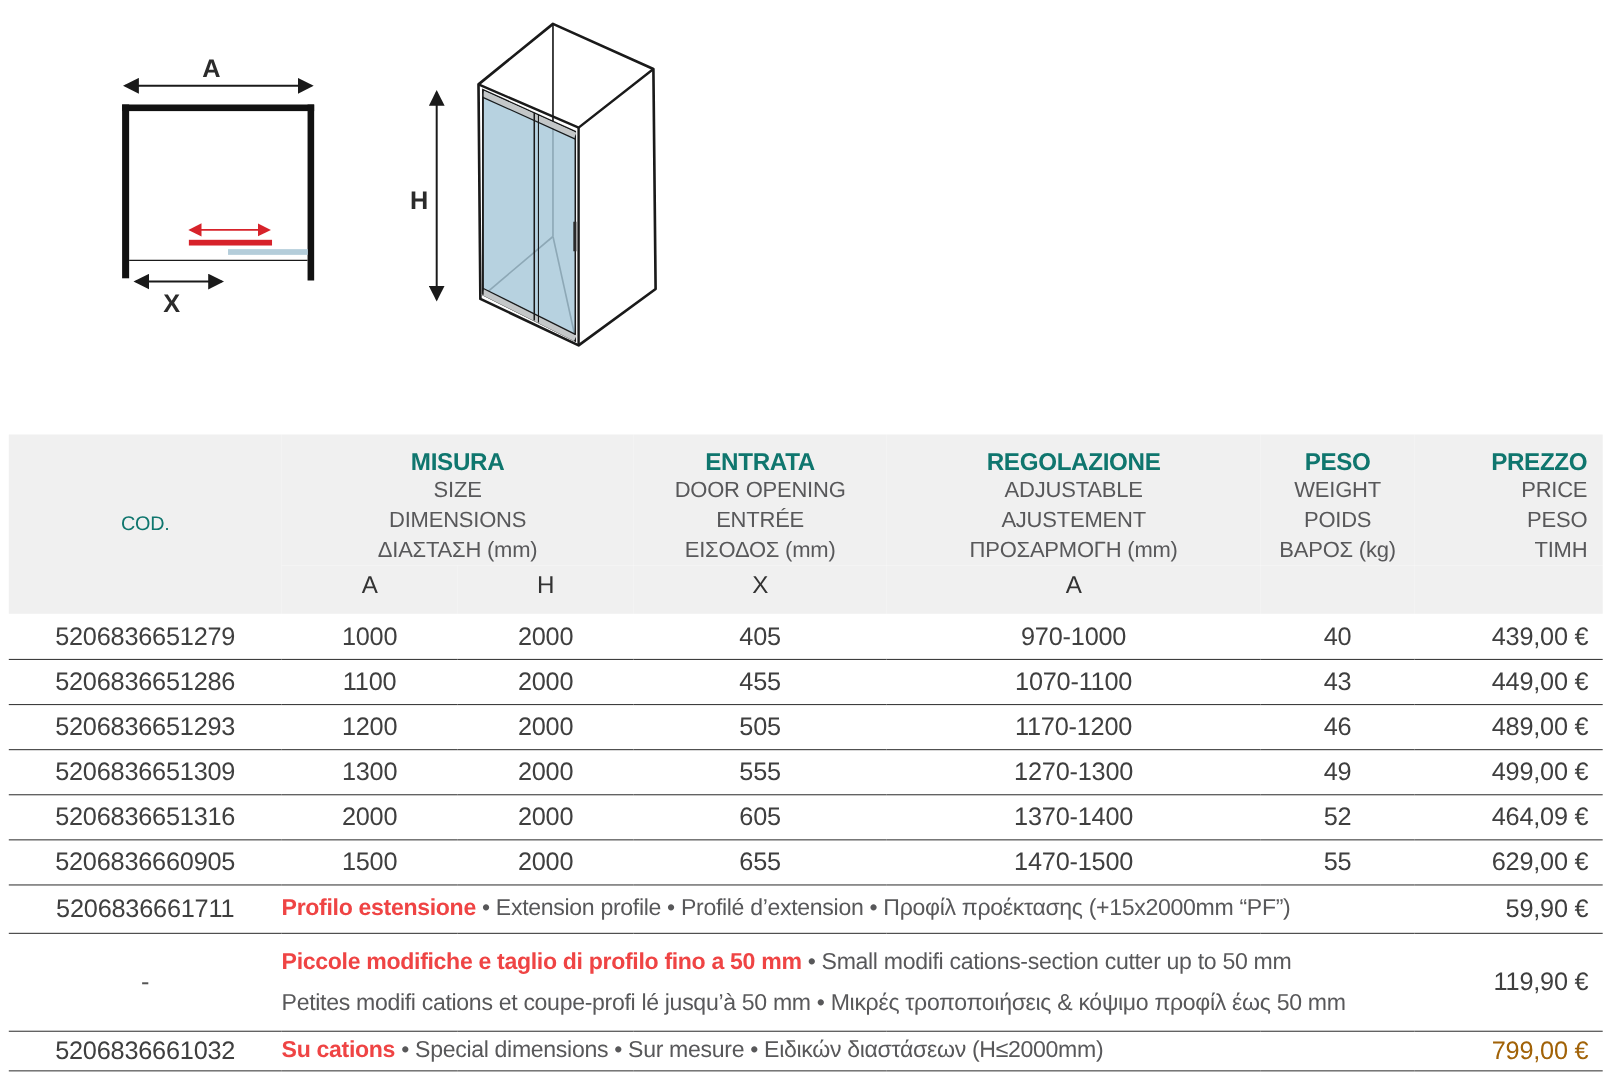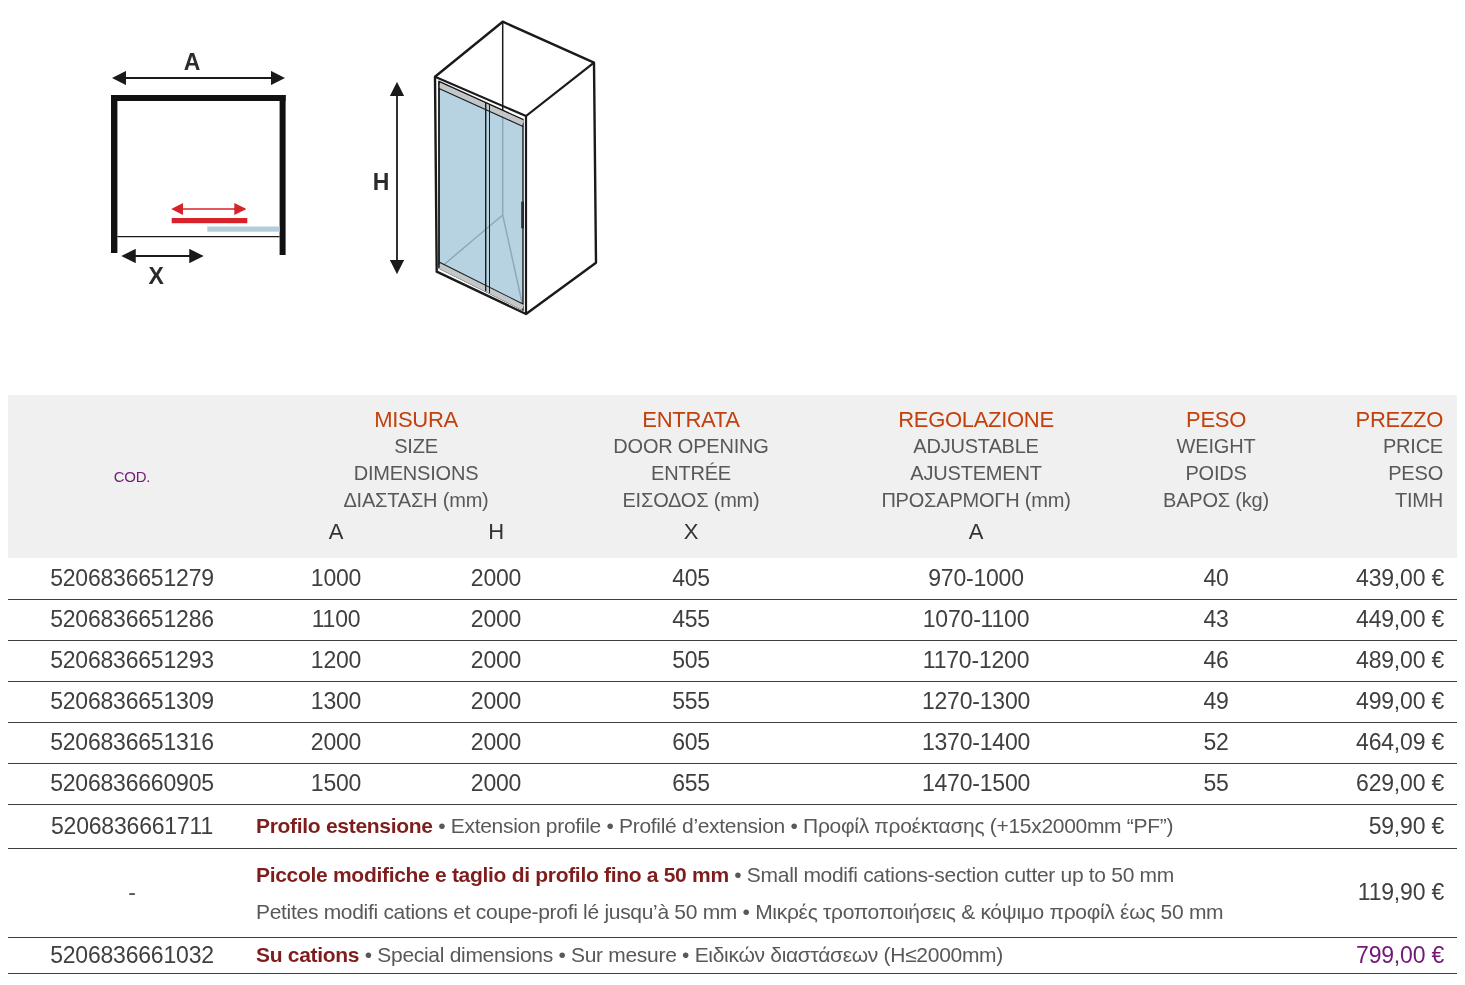--- a/index.html
+++ b/index.html
@@ -18,41 +18,41 @@
 
   table#spec-table {
     position:absolute; left:8px; top:395px;
     width:1449px;
     border-collapse:collapse; table-layout:fixed;
   }
   thead th { background:#f0f0f0; font-weight:400; vertical-align:top; padding:0; }
   tr.group-row { height:118px; }
   tr.sub-row   { height:44px;  }
   th.group-cell { padding-top:11px; text-align:center; }
-  th .l1 { font-size:22px; font-weight:400; color:#c2410c; line-height:27px; letter-spacing:-0.3px; }
+  th .l1 { font-size:22px; font-weight:700; color:#0f766e; line-height:27px; letter-spacing:-0.3px; }
   th .ln { font-size:20px; color:#58585a; line-height:27px; }
-  th.cod-header { text-align:center; vertical-align:middle; font-size:15px; color:#701a75; }
+  th.cod-header { text-align:center; vertical-align:middle; font-size:18px; color:#0f766e; }
   th.prezzo-header { text-align:right; padding-right:14px; }
   th.sub-letter { text-align:center; vertical-align:middle; font-size:22px; color:#333333; padding-bottom:8px; font-weight:400; }
 
   tbody td {
     border-bottom:1.6px solid #3e3e3e;
     font-size:23px; color:#3f3f3f;
     text-align:center; height:41px;
     white-space:nowrap;
     margin-top:35px;
   }
   tbody td.price { text-align:right; padding-right:13px; }
   tr.special-row td { height:44px; }
   tr.special-row-tall td { height:89px; }
   tr.special-row-last td { height:36px; }
   td.desc { text-align:left; font-size:21px; color:#58585a; letter-spacing:-0.3px; }
-  td.desc b { font-weight:700; color:#7f1d1d; }
+  td.desc b { font-weight:700; color:#ef4444; }
   td.desc .line { line-height:37px; }
-  td.price-red { color:#701a75; }
+  td.price-red { color:#a16207; }
   td.dash { color:#555555; }
 </style>
 </head>
 <body>
 
 <svg id="plan-diagram" class="diagram" width="215" height="250" viewBox="0 0 215 250">
   <defs>
     <marker id="arrB" viewBox="0 0 10 10" refX="8.5" refY="5" markerWidth="8" markerHeight="8" orient="auto-start-reverse">
       <path d="M0,0 L10,5 L0,10 z" fill="#1a1a1a"></path>
     </marker>

